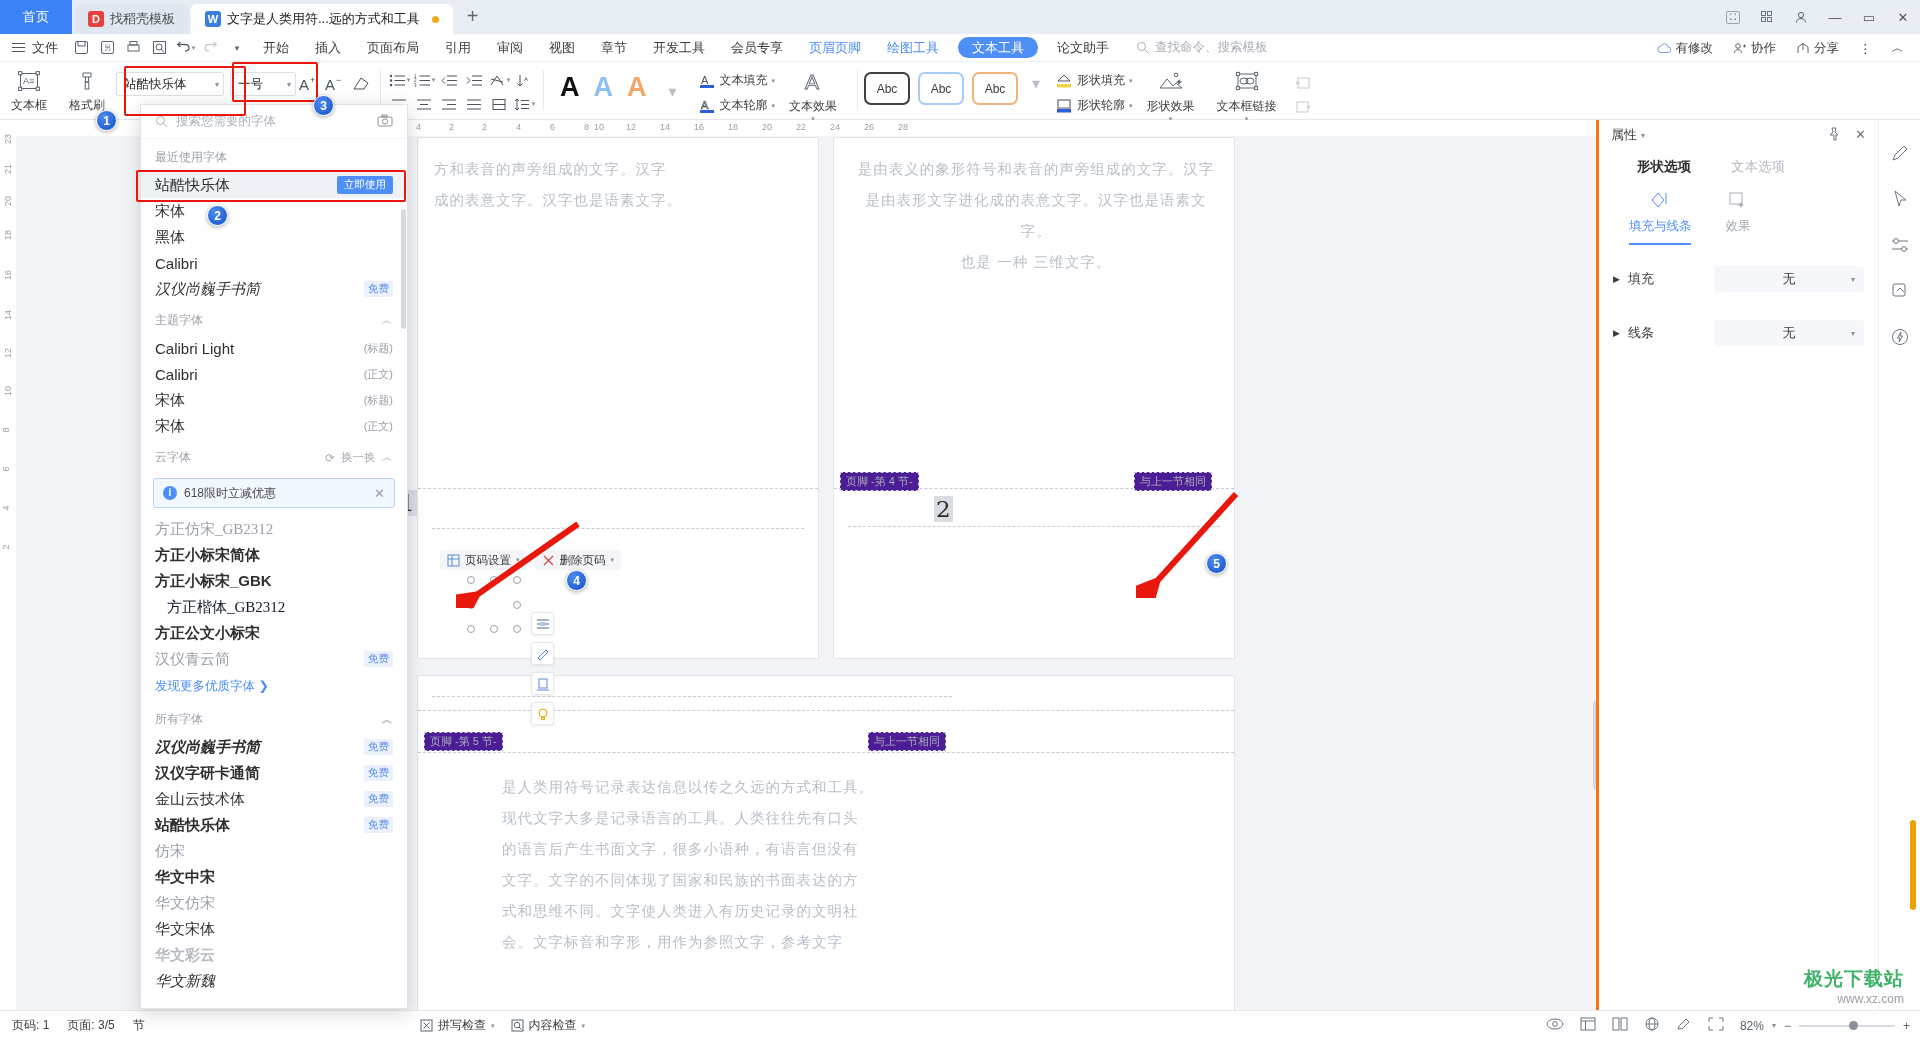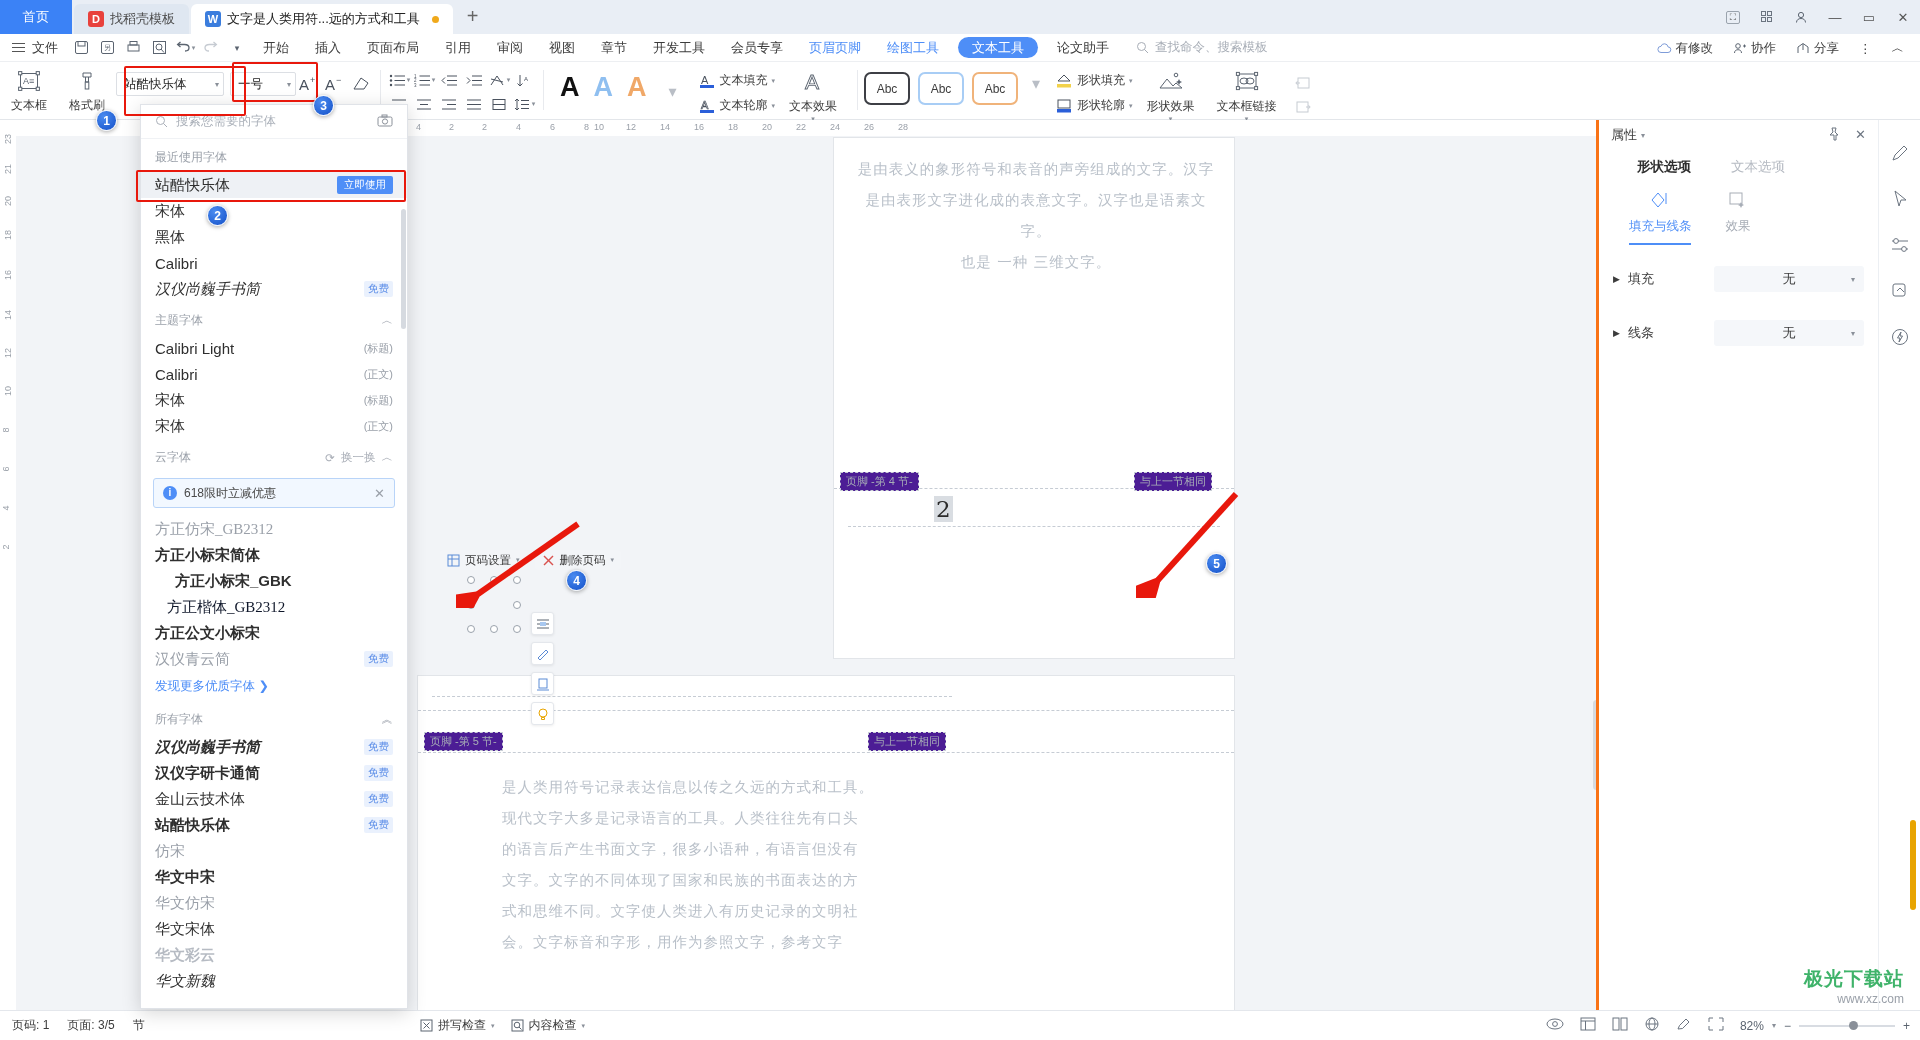--- a/index.html
+++ b/index.html
@@ -642,20 +642,28 @@
       <span class="tk" style="left:644px;">14</span>
       <span class="tk" style="left:678px;">16</span>
       <span class="tk" style="left:712px;">18</span>
       <span class="tk" style="left:746px;">20</span>
       <span class="tk" style="left:780px;">22</span>
       <span class="tk" style="left:814px;">24</span>
       <span class="tk" style="left:848px;">26</span>
       <span class="tk" style="left:882px;">28</span>
     </div>
 
+    <div class="page p1">
+      <div class="doctext" style="position:absolute; left:16px; top:16px; width:370px; white-space:pre-line;">方和表音的声旁组成的文字。汉字
+成的表意文字。汉字也是语素文字。</div>
+
+      <div class="dashline" style="left:0; top:350px; width:400px;"></div>
+      <div class="dashline" style="left:14px; top:390px; width:372px;"></div>
+      <div class="pgnum" style="left:-20px; top:352px;">1</div>
+    </div>
 
     <div class="page p2">
       <div class="doctext" style="position:absolute; left:22px; top:16px; width:360px; white-space:pre-line; text-align:center;">是由表义的象形符号和表音的声旁组成的文字。汉字
 是由表形文字进化成的表意文字。汉字也是语素文字。
 也是 一种 三维文字。</div>
 
       <div class="dashline" style="left:0; top:350px; width:400px;"></div>
       <div class="sectag" style="left:6px; top:334px;">页脚 -第 4 节-</div>
       <div class="sectag" style="left:300px; top:334px;">与上一节相同</div>
       <div class="dashline" style="left:14px; top:388px; width:372px;"></div>
@@ -829,21 +837,21 @@
         <span>618限时立减优惠</span>
         <span class="x">✕</span>
       </div>
       <div class="fp-item">
         <span style="font-family:'Liberation Serif',serif; color:#9aa0a9;">方正仿宋_GB2312</span>
       </div>
       <div class="fp-item">
         <span style="font-weight:bold;">方正小标宋简体</span>
       </div>
       <div class="fp-item">
-        <span style="font-weight:bold;margin-left:20px;">方正小标宋_GBK</span>
+        <span style="font-weight:bold;">方正小标宋_GBK</span>
       </div>
       <div class="fp-item">
         <span style="font-family:'Liberation Serif',serif; color:#0f172a;margin-left:12px;">方正楷体_GB2312</span>
       </div>
       <div class="fp-item">
         <span style="font-weight:bold;">方正公文小标宋</span>
       </div>
       <div class="fp-item">
         <span style="font-family:'DejaVu Serif',serif; color:#9aa0a9;">汉仪青云简</span>
         <span class="free">免费</span>

